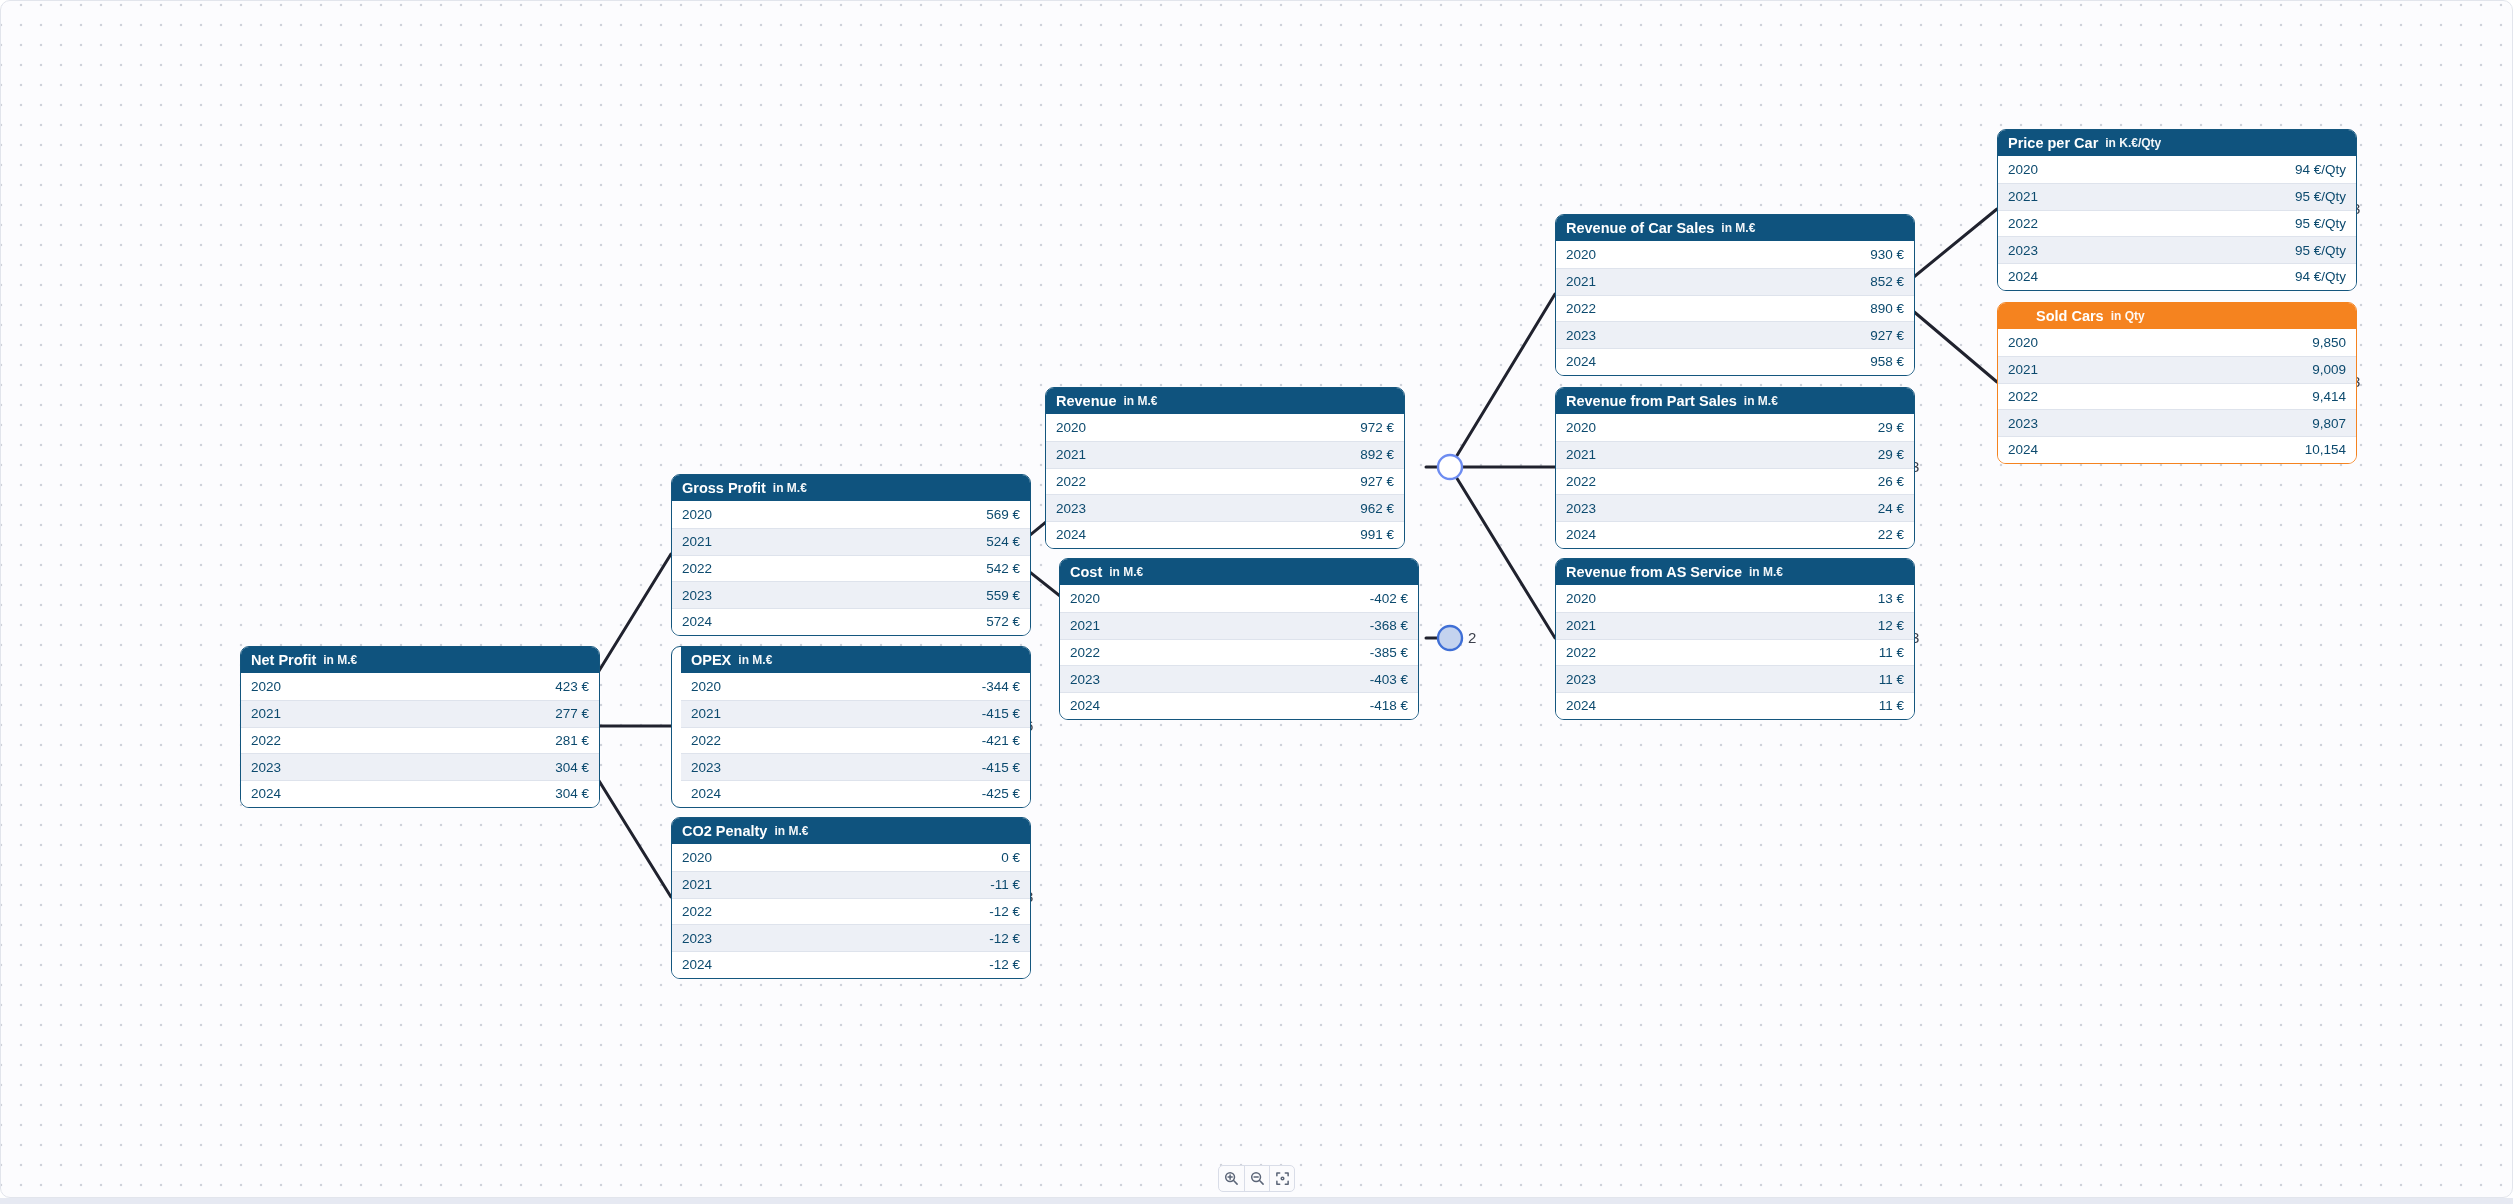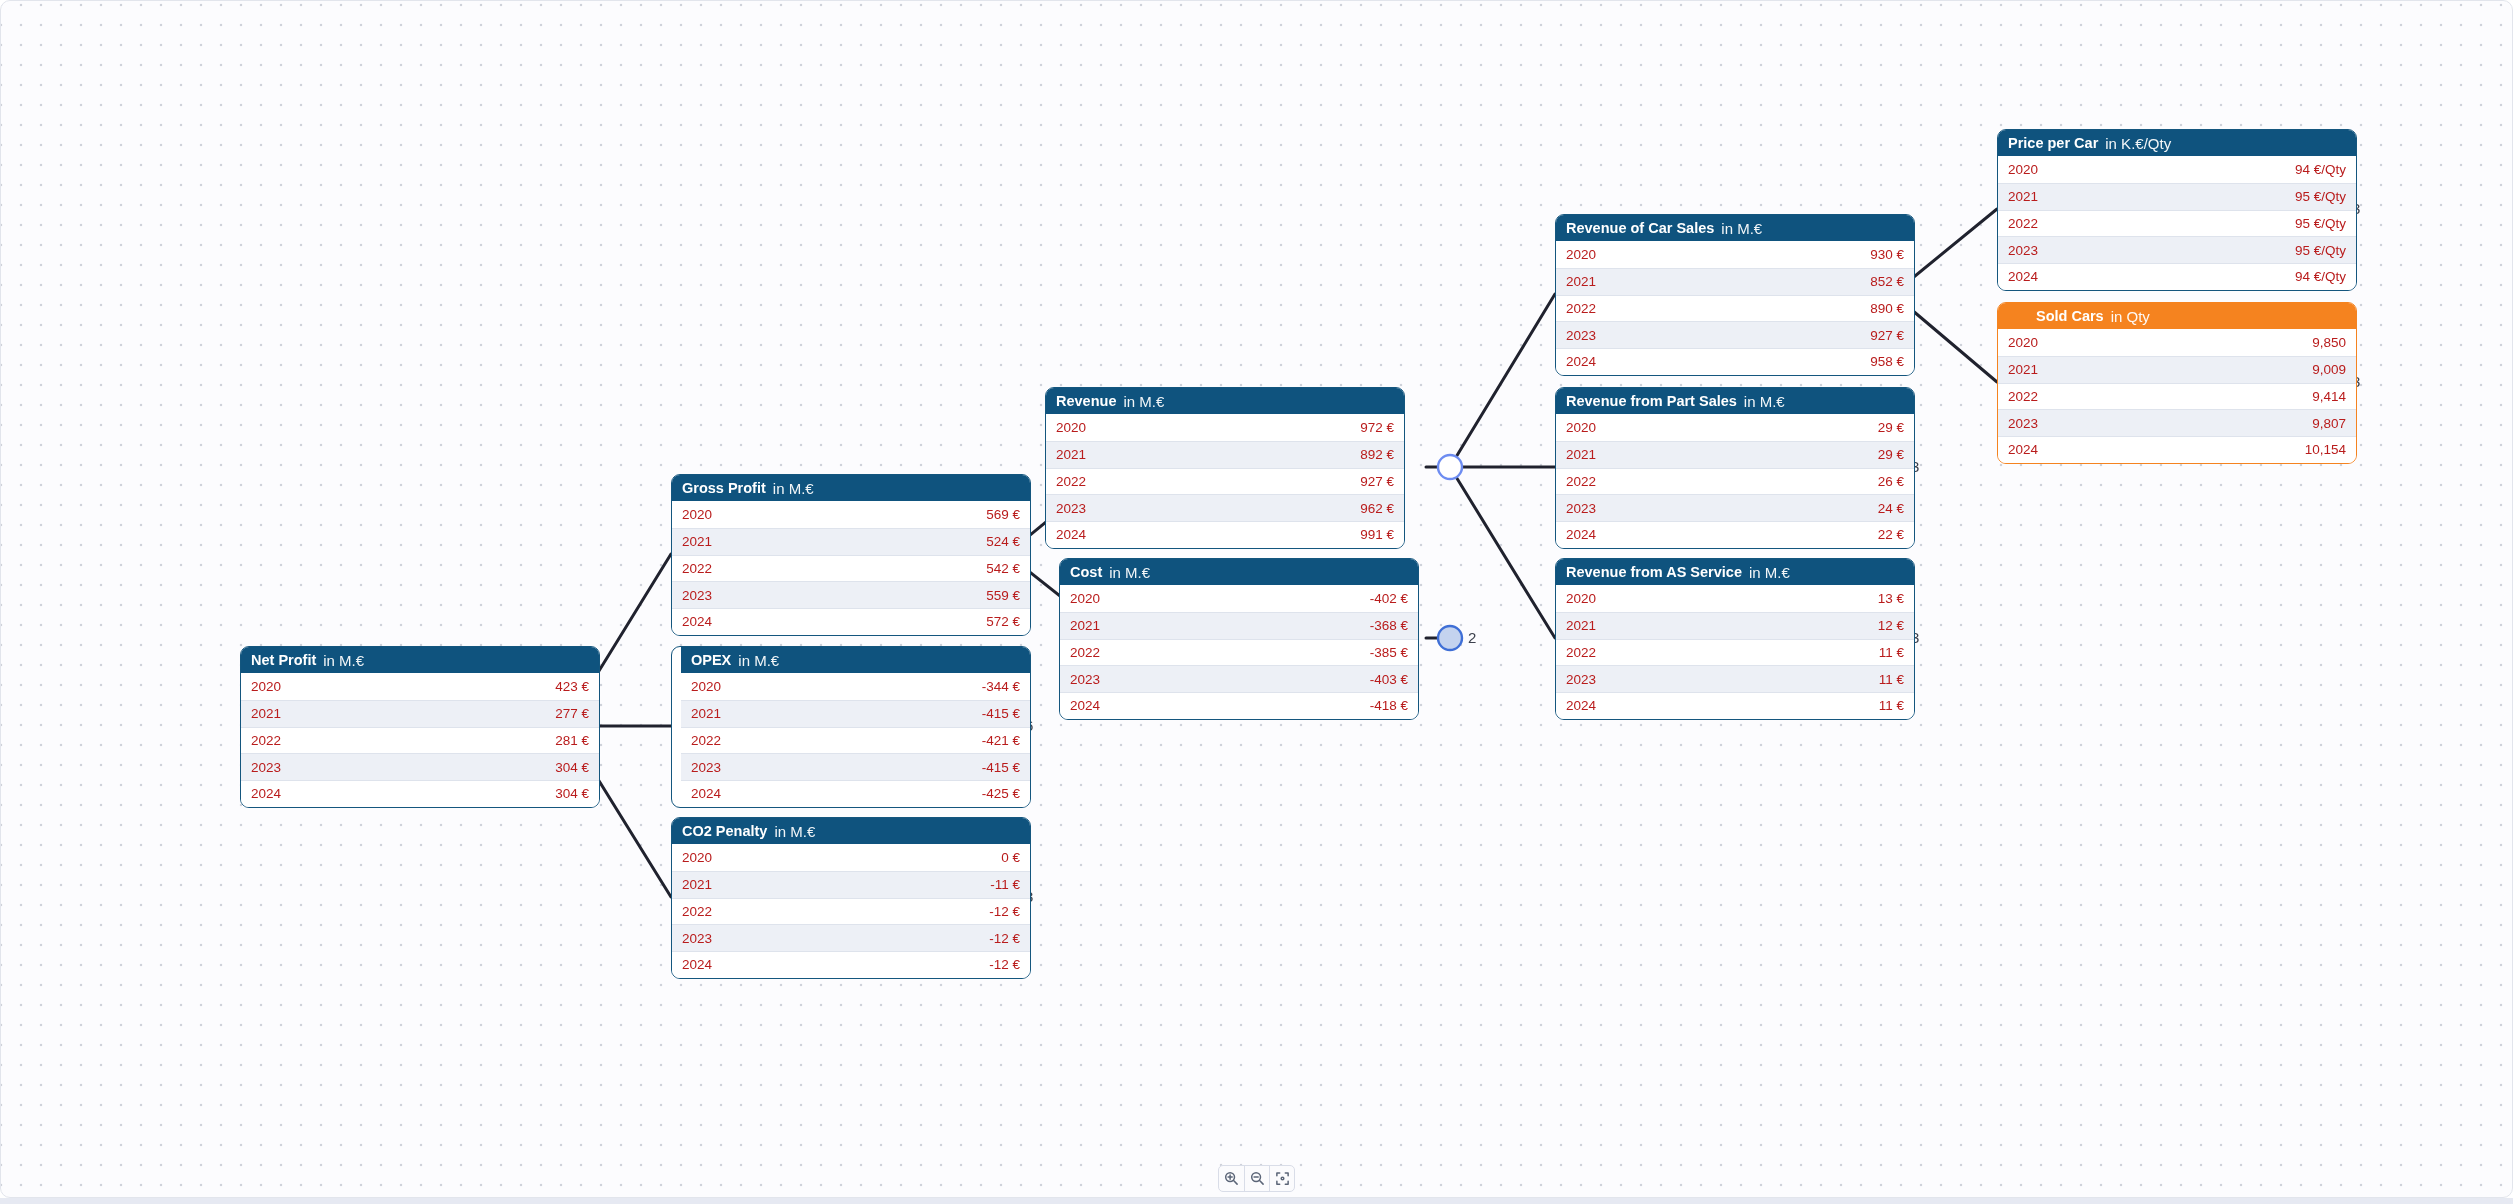--- a/index.html
+++ b/index.html
@@ -27,24 +27,24 @@
   .node{
     position:absolute;width:360px;border-radius:9px;background:#ffffff;overflow:hidden;
     box-sizing:border-box;
   }
   .node.blue{border:1.5px solid #14567e;}
   .node.orange{border:1.5px solid #f5831f;}
   .node-header{height:26px;display:flex;align-items:center;padding:0 10px;color:#ffffff;}
   .blue .node-header{background:#0f537e;}
   .orange .node-header{background:#f5831f;padding-left:38px;}
   .node-title{font-size:14.5px;font-weight:700;white-space:nowrap;}
-  .node-unit{font-size:15px;font-weight:400;margin-left:7px;opacity:.95;white-space:nowrap;}
+  .node-unit{font-size:12px;font-weight:700;margin-left:7px;opacity:.95;white-space:nowrap;}
   .node-row{
     box-sizing:border-box;height:26.75px;display:flex;justify-content:space-between;
-    align-items:center;padding:0 10px;font-size:13.5px;color:#b91c1c;background:#ffffff;
+    align-items:center;padding:0 10px;font-size:13.5px;color:#0c4a6e;background:#ffffff;
   }
   .node-row.alt{background:#edf0f6;}
   .node-row + .node-row{border-top:1px solid #dee3ec;}
   .row-year{white-space:nowrap;}
   .row-value{white-space:nowrap;}
   .toolbar{
     position:absolute;left:1217px;top:1164px;display:flex;
     background:#fbfbfd;border:1px solid #d9dde8;border-radius:5px;overflow:hidden;
   }
   .tb-btn{

